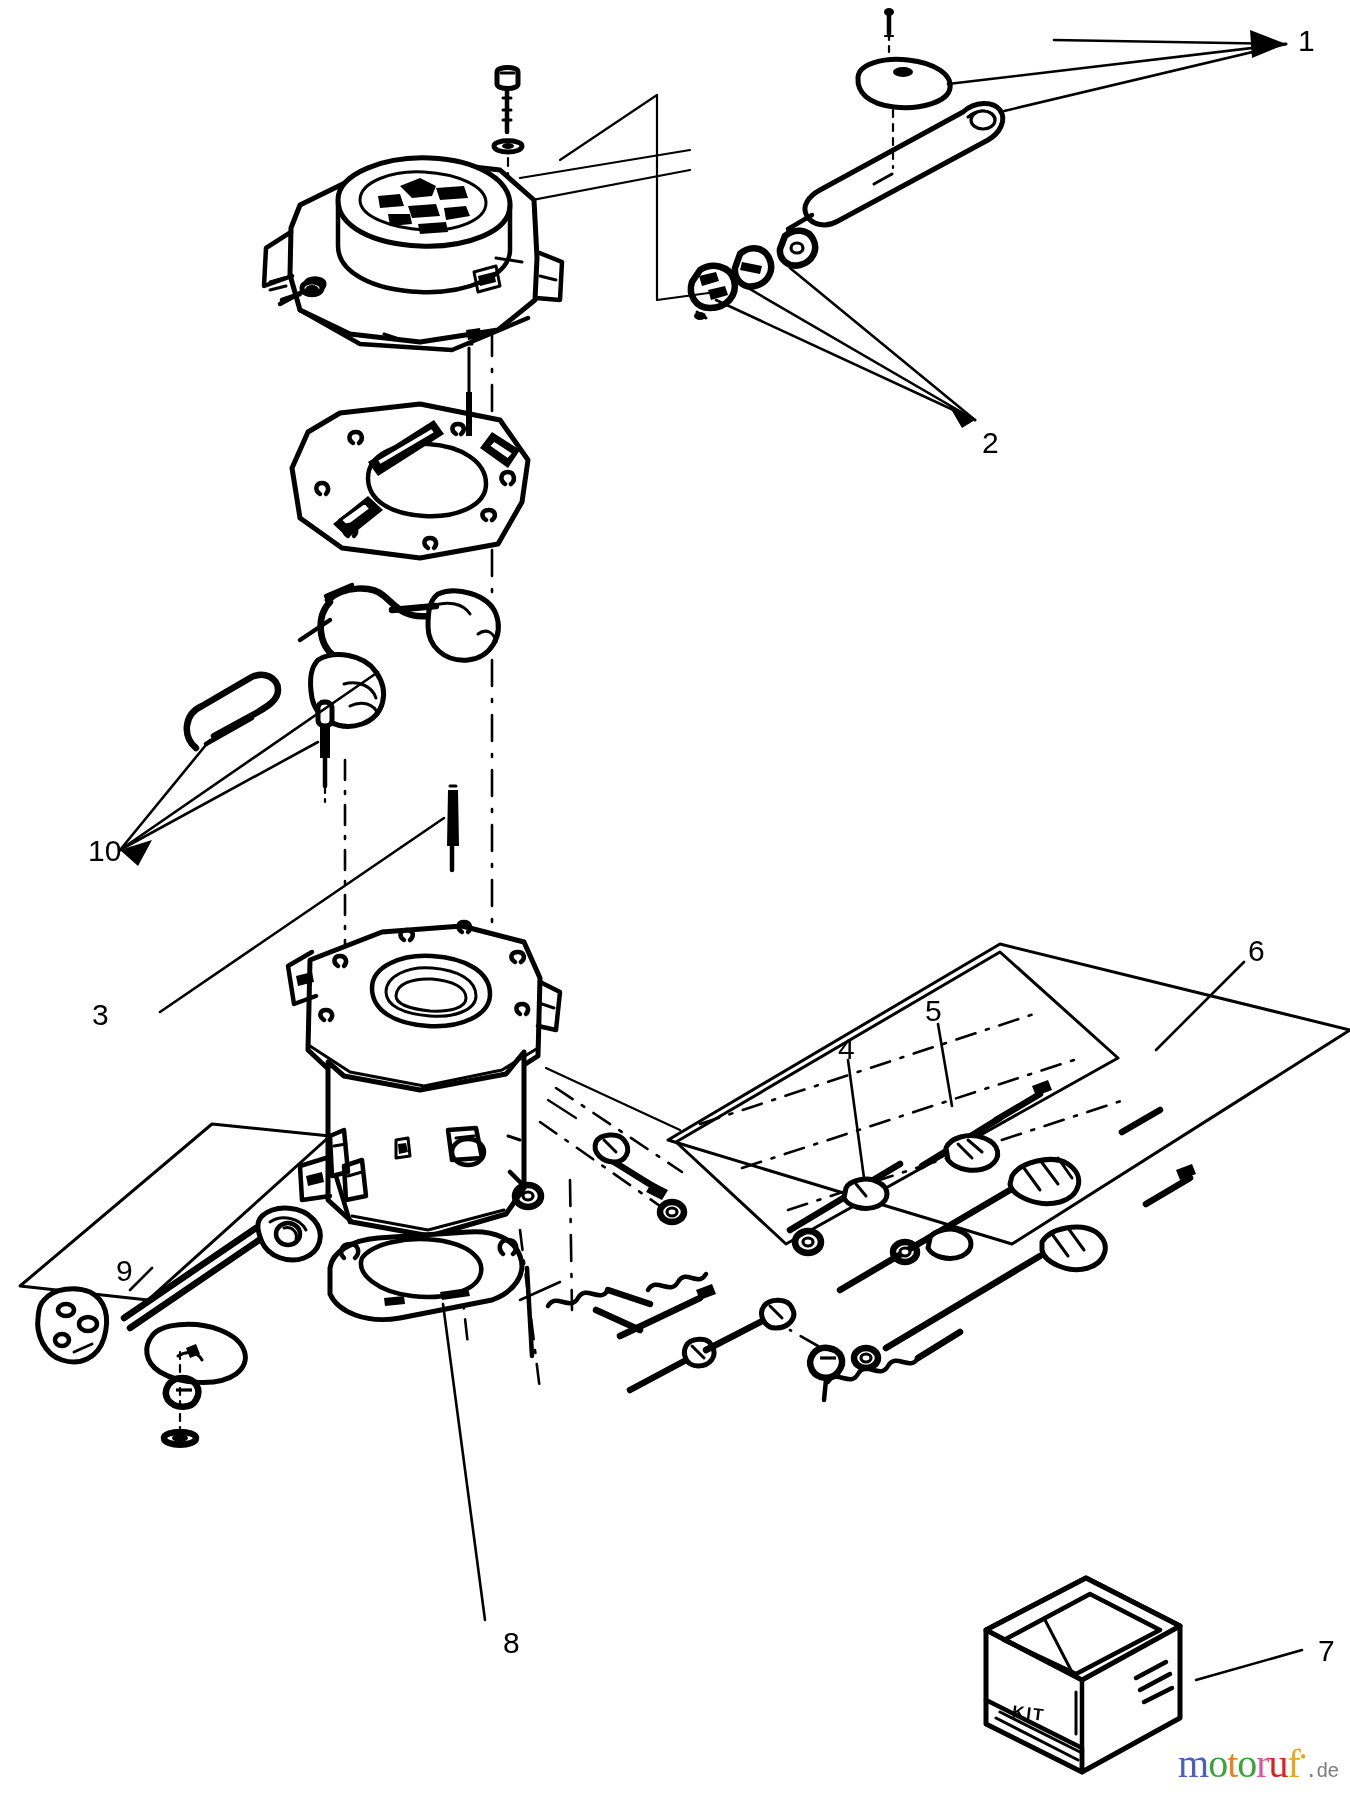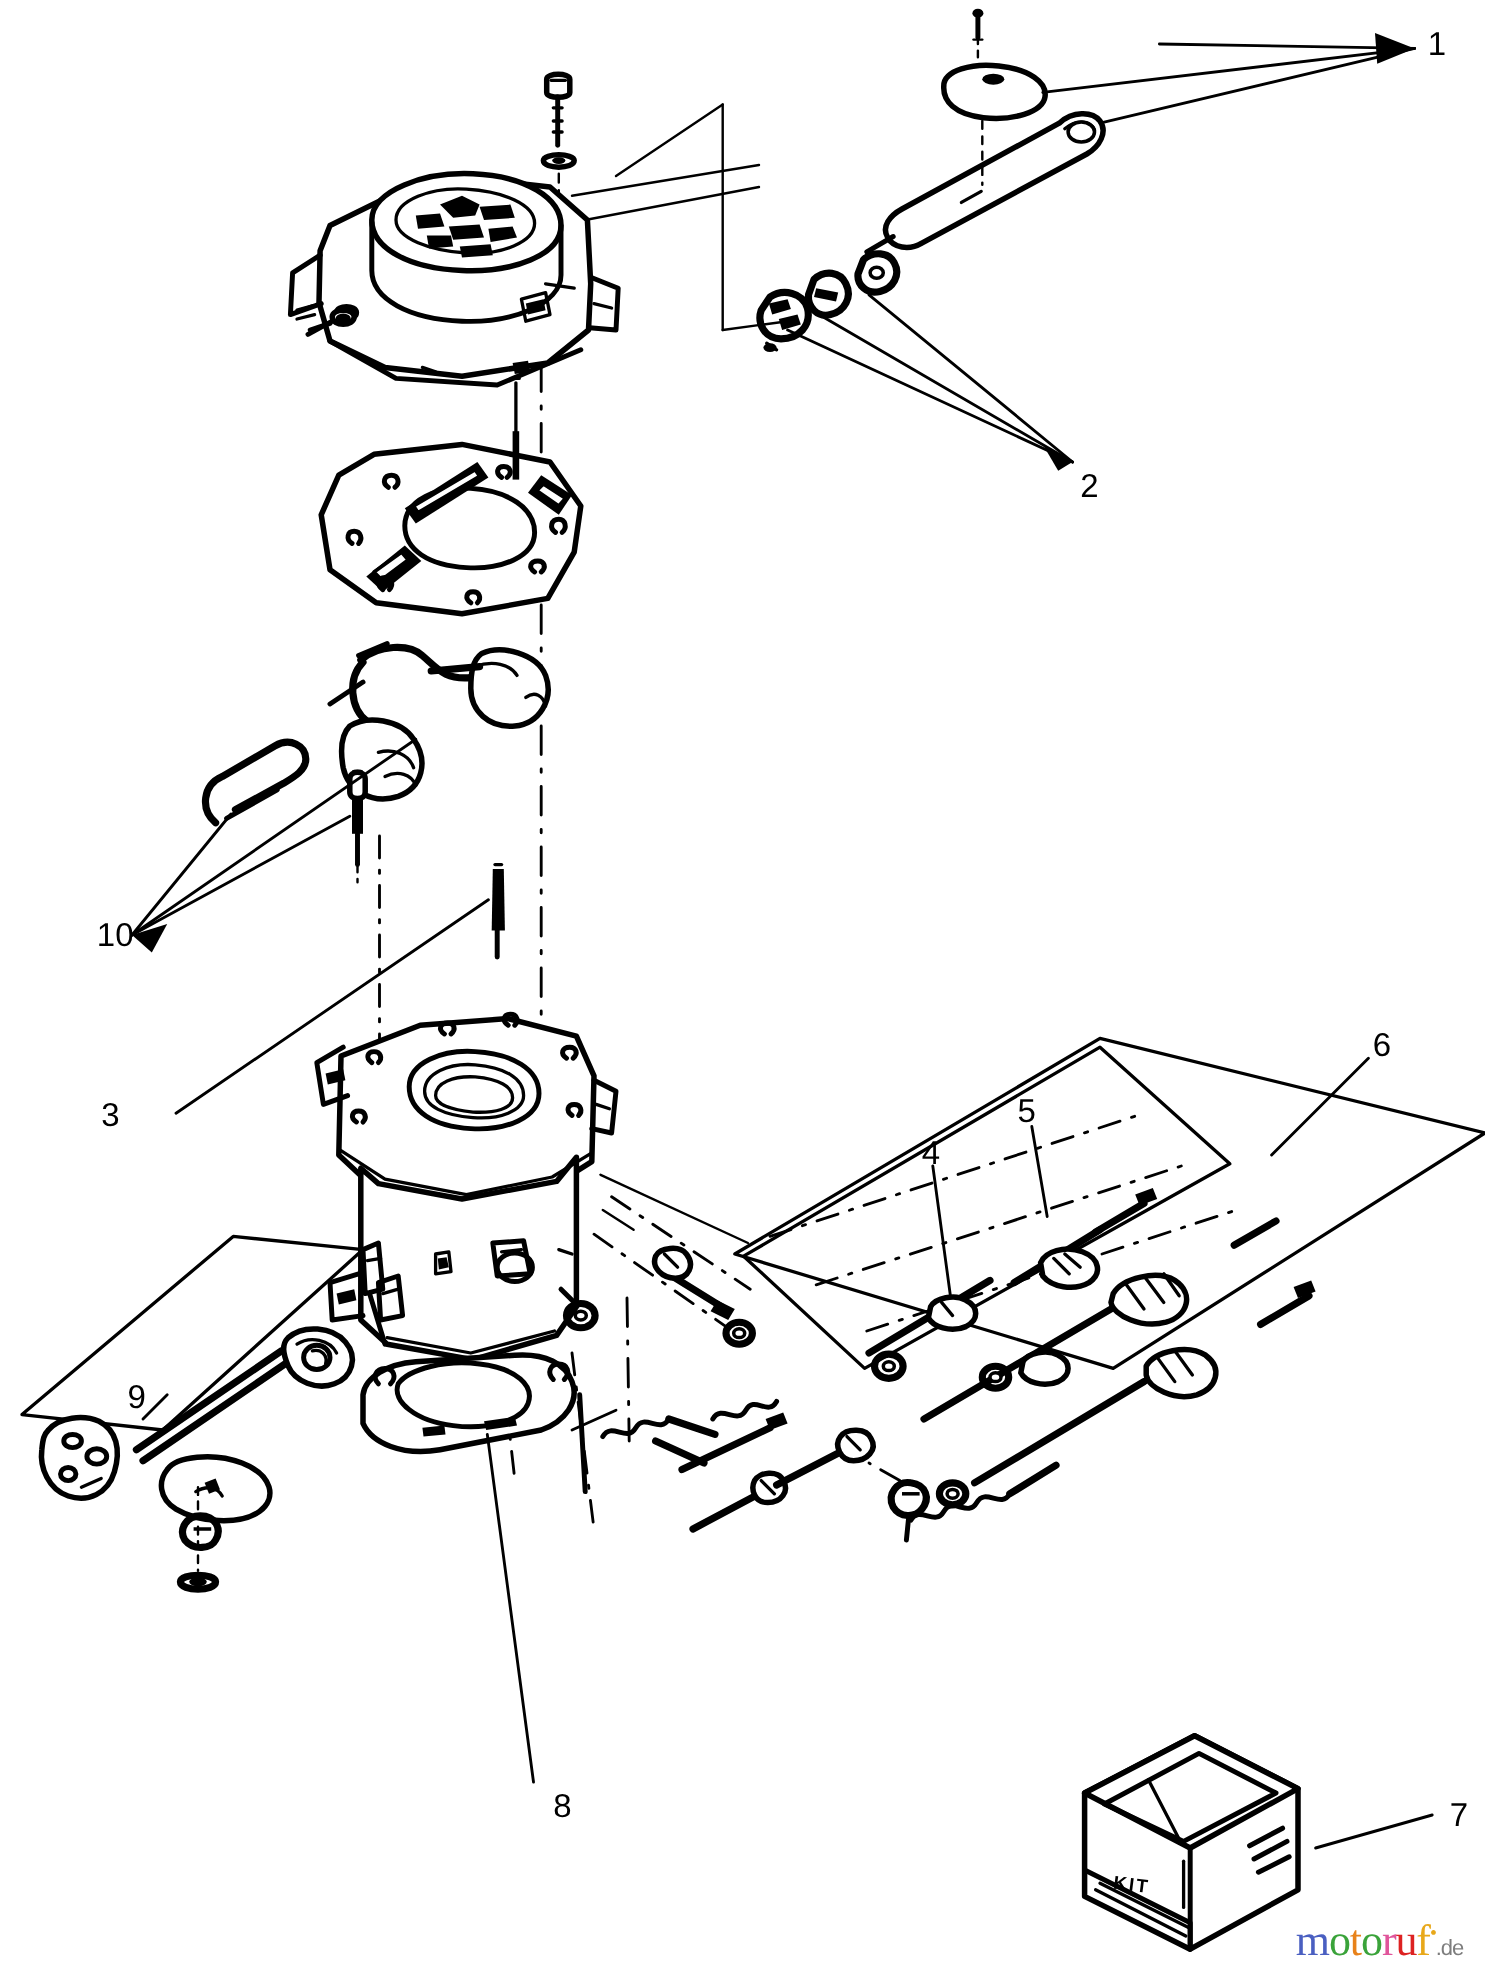--- a/index.html
+++ b/index.html
@@ -32,21 +32,21 @@
     user-select:none;
   }
   .wm .l1{color:#4a5fc1;}
   .wm .l2{color:#3aa33a;}
   .wm .l3{color:#e8821a;}
   .wm .l4{color:#3aa33a;}
   .wm .l5{color:#e0559b;}
   .wm .l6{color:#dd2222;}
   .wm .l7{color:#e8a81a;}
   .wm .dot{color:#e8a81a;font-size:18px;vertical-align:super;}
-  .wm .tld{color:#7d7d7d;font-size:20px;font-family:Liberation Sans, sans-serif;}
+  .wm .tld{color:#7d7d7d;font-size:20px;font-family:Liberation Mono, monospace;}
   .kit-text{
     position:absolute;
     font-family:"Liberation Sans", sans-serif;
     font-size:17px;
     font-weight:bold;
     color:#000;
     letter-spacing:2px;
     transform:rotate(7deg);
     user-select:none;
   }

